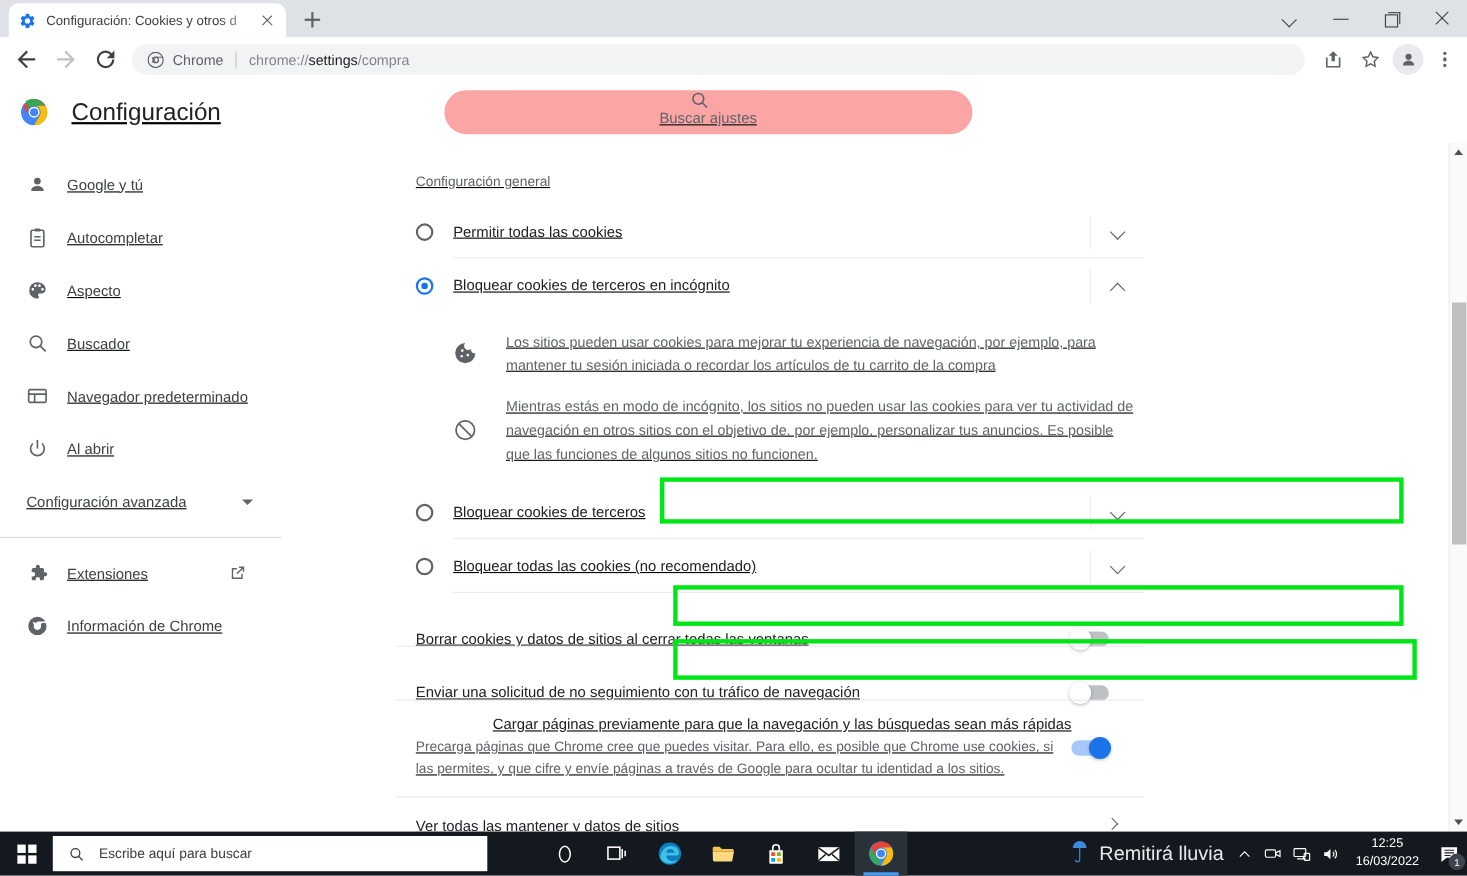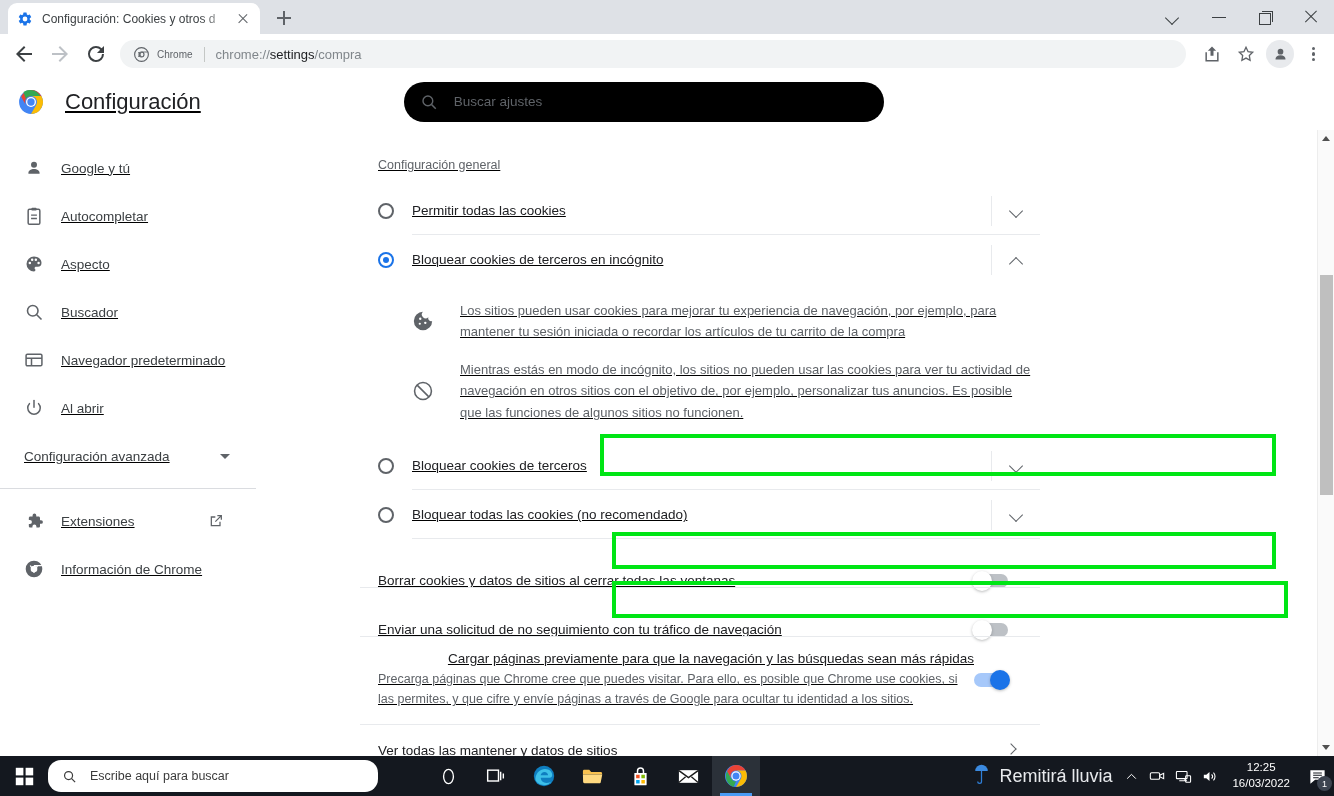--- a/index.html
+++ b/index.html
@@ -85,21 +85,21 @@
   }
   .nav-btn { width:36px; height:36px; position:relative; cursor:pointer; border-radius:50%; flex:0 0 36px; }
   .nav-btn svg { position:absolute; left:6px; top:6px; }
 
   #omnibox {
     flex:1; height:28px; background:#f1f3f4; border-radius:14px;
     display:flex; align-items:center; padding:0 14px; margin:0 8px 0 6px;
     font-size:13px; color:#5f6368; cursor:text;
   }
   .omni-chrome-icon { width:15px; height:15px; flex:0 0 15px; margin-right:8px; }
-  .omni-chrome-label { color:#5f6368; font-size:10px; }
+  .omni-chrome-label { color:#5f6368; font-size:13px; }
   .omni-sep { width:1px; height:15px; background:#c4c7c5; margin:0 11px; }
   .omni-url { font-size:13px; color:#80868b; white-space:nowrap; }
   .omni-url b { color:#202124; font-weight:400; }
 
   .tb-icon { width:32px; height:32px; position:relative; cursor:pointer; border-radius:50%; flex:0 0 32px; margin-left:2px; }
   .tb-icon svg { position:absolute; left:6px; top:6px; }
   .avatar-btn {
     width:28px; height:28px; border-radius:50%; background:#e8eaed;
     display:flex; align-items:center; justify-content:center; flex:0 0 28px;
     margin:0 4px; cursor:pointer;
@@ -114,22 +114,22 @@
 
   
   #settings-page { position:relative; height:682px; background:#fff; overflow:hidden;text-decoration:underline; }
   #settings-header {
     height:56px; display:flex; align-items:center; background:#fff;
     border-bottom:1px solid transparent;
   }
   #settings-logo { width:26px; height:26px; margin-left:18px; flex:0 0 26px; }
   #settings-title { font-size:22px; color:#202124; margin-left:21px; font-weight:400; }
   #settings-search {
-    margin-left:203px; width:480px; height:40px; background:#000000;
-    border-radius:20px; display:flex; align-items:center; padding:0 16px; cursor:text;
+    margin-left:203px; width:480px; height:40px; background:#fca5a5;
+    border-radius:20px; display:flex; align-items:center; padding:0 16px; cursor:text;flex-direction:column;
   }
   #settings-search .srch-ico { width:18px; height:18px; flex:0 0 18px; margin-right:16px; }
   #settings-search .srch-ph { font-size:13.5px; color:#5f6368; }
 
   #settings-body { display:flex; height:626px; position:relative; }
 
   
   #sidebar { width:300px; padding-top:14px; flex:0 0 300px; background:#fff; }
   .side-item {
     height:48px; display:flex; align-items:center;
@@ -248,22 +248,22 @@
   }
   #sb-arrow-bottom { position:absolute; bottom:0; left:0; }
 
   
   #taskbar {
     position:absolute; left:0; bottom:0; width:1334px; height:40px;
     background:#14181f; display:flex; align-items:center;
   }
   #start-btn { width:48px; height:40px; display:flex; align-items:center; justify-content:center; cursor:pointer; }
   #tb-search {
-    width:330px; height:32px; background:#ffffff; display:flex; align-items:center;
-    padding-left:14px; cursor:text;border-radius:13px;
+    width:395px; height:32px; background:#ffffff; display:flex; align-items:center;
+    padding-left:14px; cursor:text;
   }
   #tb-search .tbs-ico { width:15px; height:15px; flex:0 0 15px; }
   #tb-search .tbs-ph { font-size:12.5px; color:#3b3b3b; margin-left:13px; }
   .tb-app { width:48px; height:40px; display:flex; align-items:center; justify-content:center; cursor:pointer; position:relative; }
   .tb-app.active { background:#2b3139; }
   .tb-app.active::after {
     content:""; position:absolute; bottom:0; left:8px; right:8px; height:3px; background:#4a9bf5;
   }
   #tray { margin-left:auto; display:flex; align-items:center; height:40px; }
   .tray-weather { display:flex; align-items:center; cursor:pointer; padding:0 6px; }

